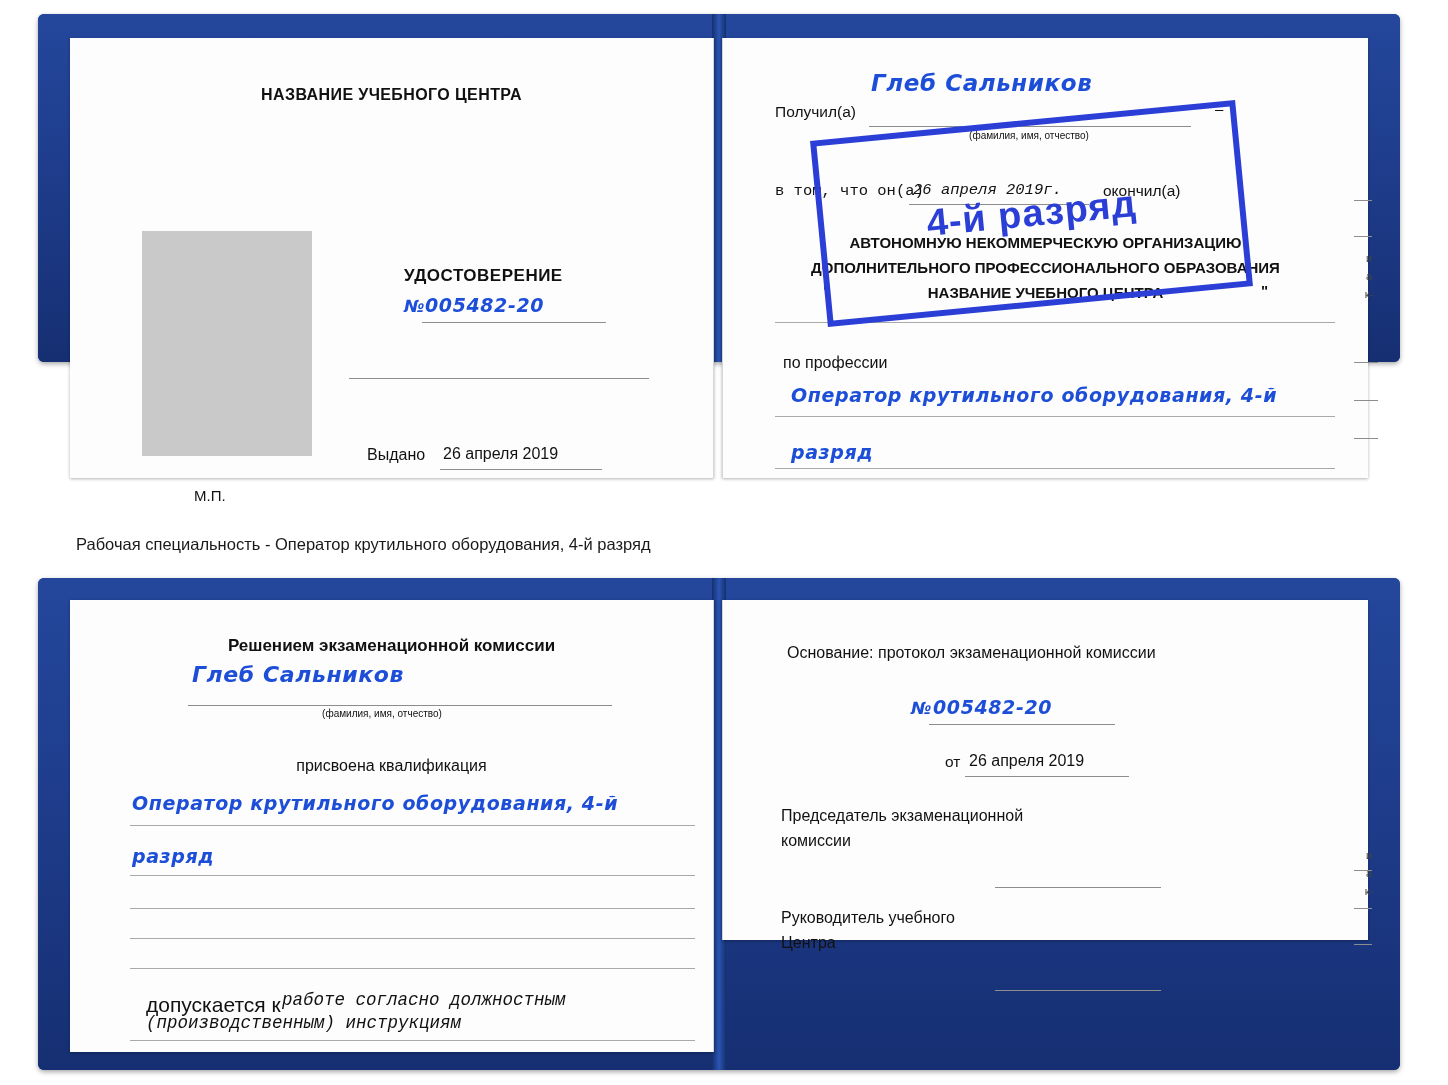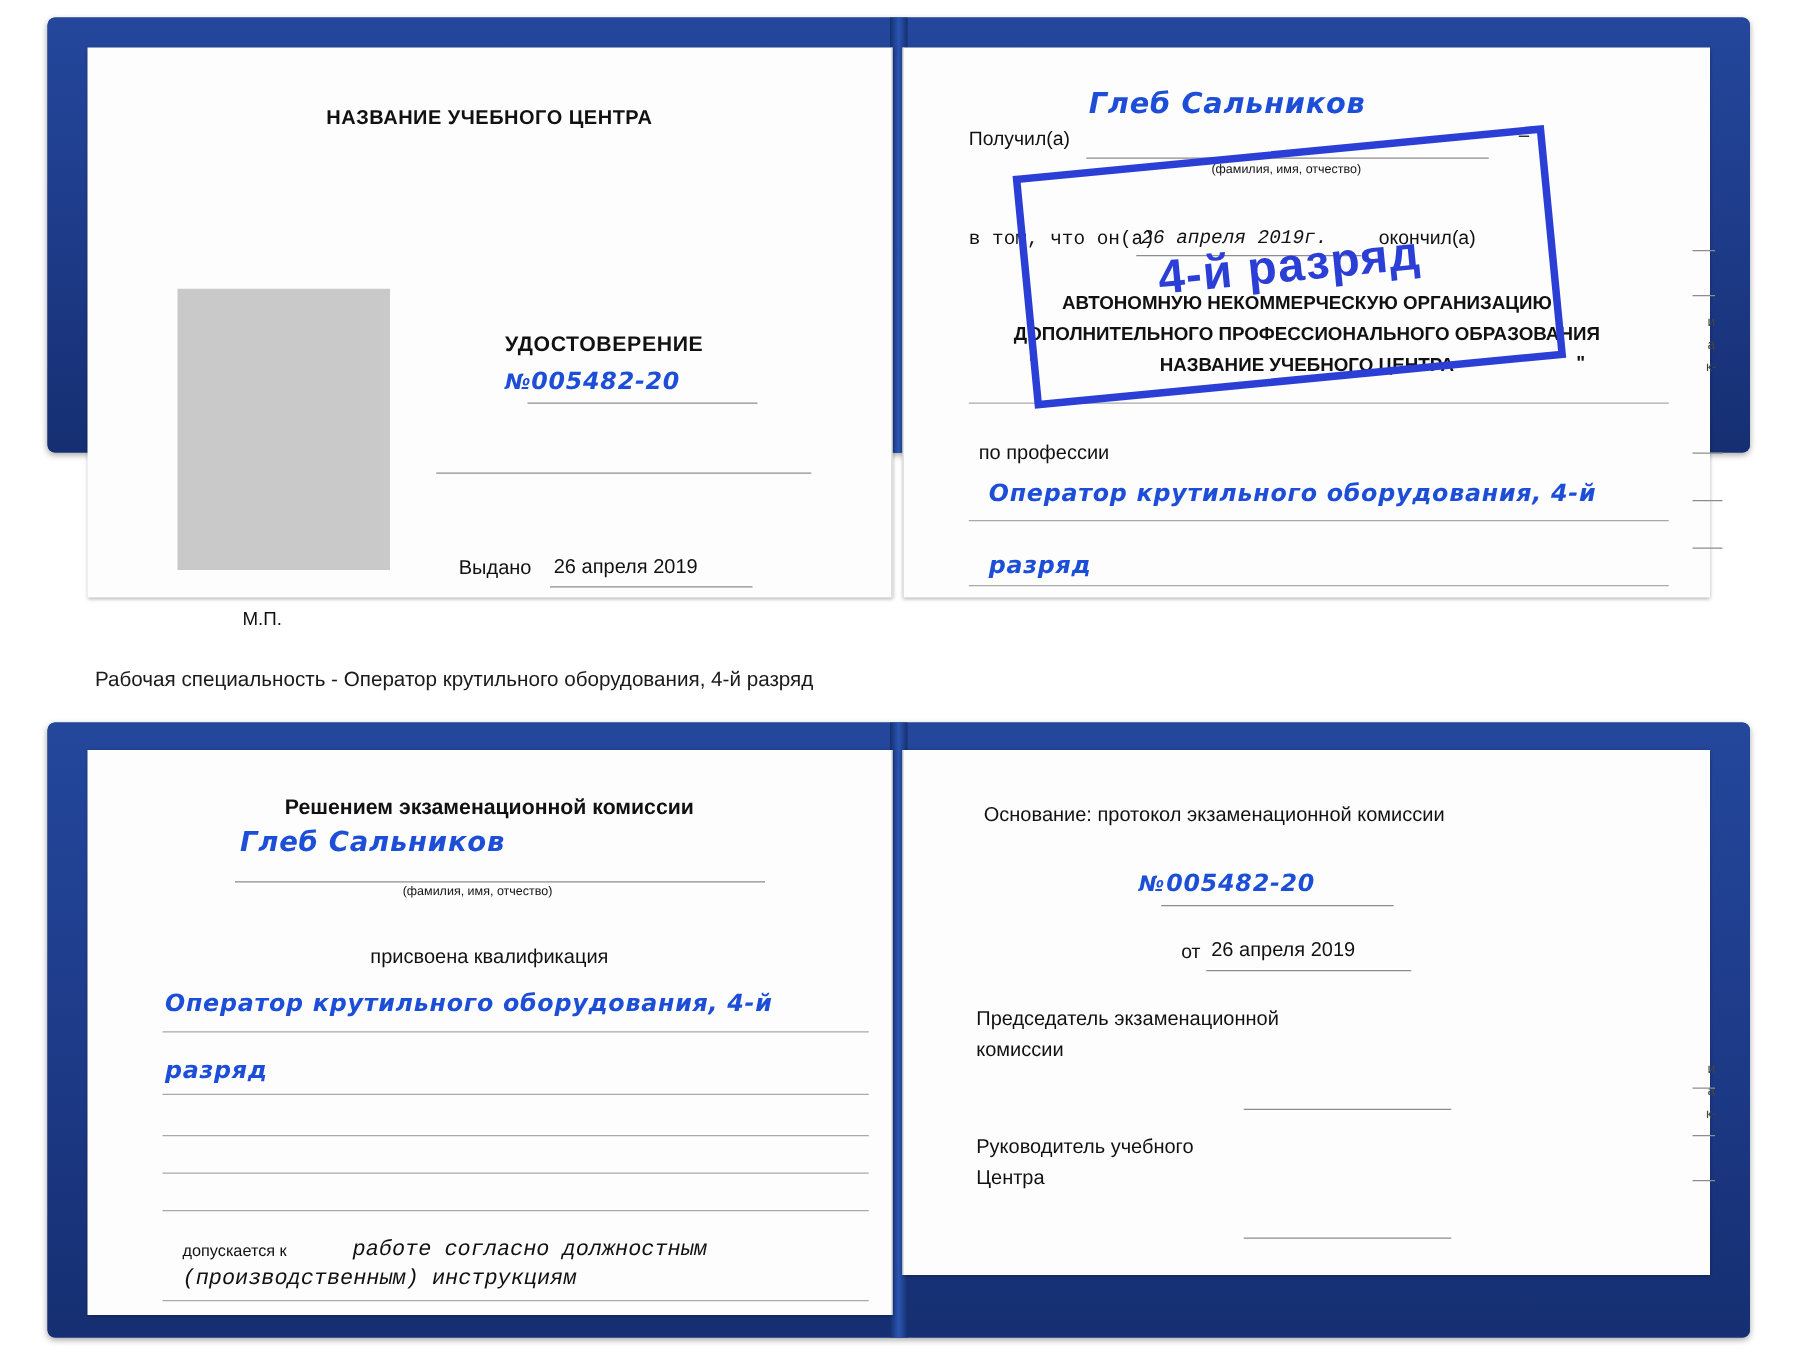--- a/index.html
+++ b/index.html
@@ -196,27 +196,27 @@
 
     <div class="t hand" style="left:62px; top:192px; font-size:19px;">Оператор крутильного оборудования, 4-й</div>
     <div class="line thin" style="left:60px; top:225px; width:565px;"></div>
 
     <div class="t hand" style="left:62px; top:245px; font-size:19px;">разряд</div>
     <div class="line thin" style="left:60px; top:275px; width:565px;"></div>
     <div class="line thin" style="left:60px; top:308px; width:565px;"></div>
     <div class="line thin" style="left:60px; top:338px; width:565px;"></div>
     <div class="line thin" style="left:60px; top:368px; width:565px;"></div>
 
-    <div class="t" style="left:76px; top:393px; font-size:13px;">допускается к</div>
+    <div class="t" style="left:76px; top:393px; font-size:21px;">допускается к</div>
     <div class="t ital" style="left:212px; top:390px; font-size:17.5px;">работе согласно должностным</div>
     <div class="t ital" style="left:76px; top:413px; font-size:17.5px;">(производственным) инструкциям</div>
     <div class="line thin" style="left:60px; top:440px; width:565px;"></div>
   </div>
 
-  <div class="page right" style="left:684px; top:22px; width:645px; height:420px;">
+  <div class="page right" style="left:684px; top:22px; width:645px; height:340px;">
 
     <div class="t" style="left:64px; top:44px; font-size:16px;">Основание: протокол экзаменационной комиссии</div>
 
     <div class="t hand" style="left:188px; top:98px; font-size:17px;">№</div>
     <div class="t hand" style="left:210px; top:96px; font-size:19px;">005482-20</div>
     <div class="line" style="left:206px; top:124px; width:186px;"></div>
 
     <div class="t" style="left:222px; top:153px; font-size:15.5px;">от</div>
     <div class="t" style="left:246px; top:152px; font-size:16px;">26 апреля 2019</div>
     <div class="line" style="left:242px; top:176px; width:164px;"></div>

